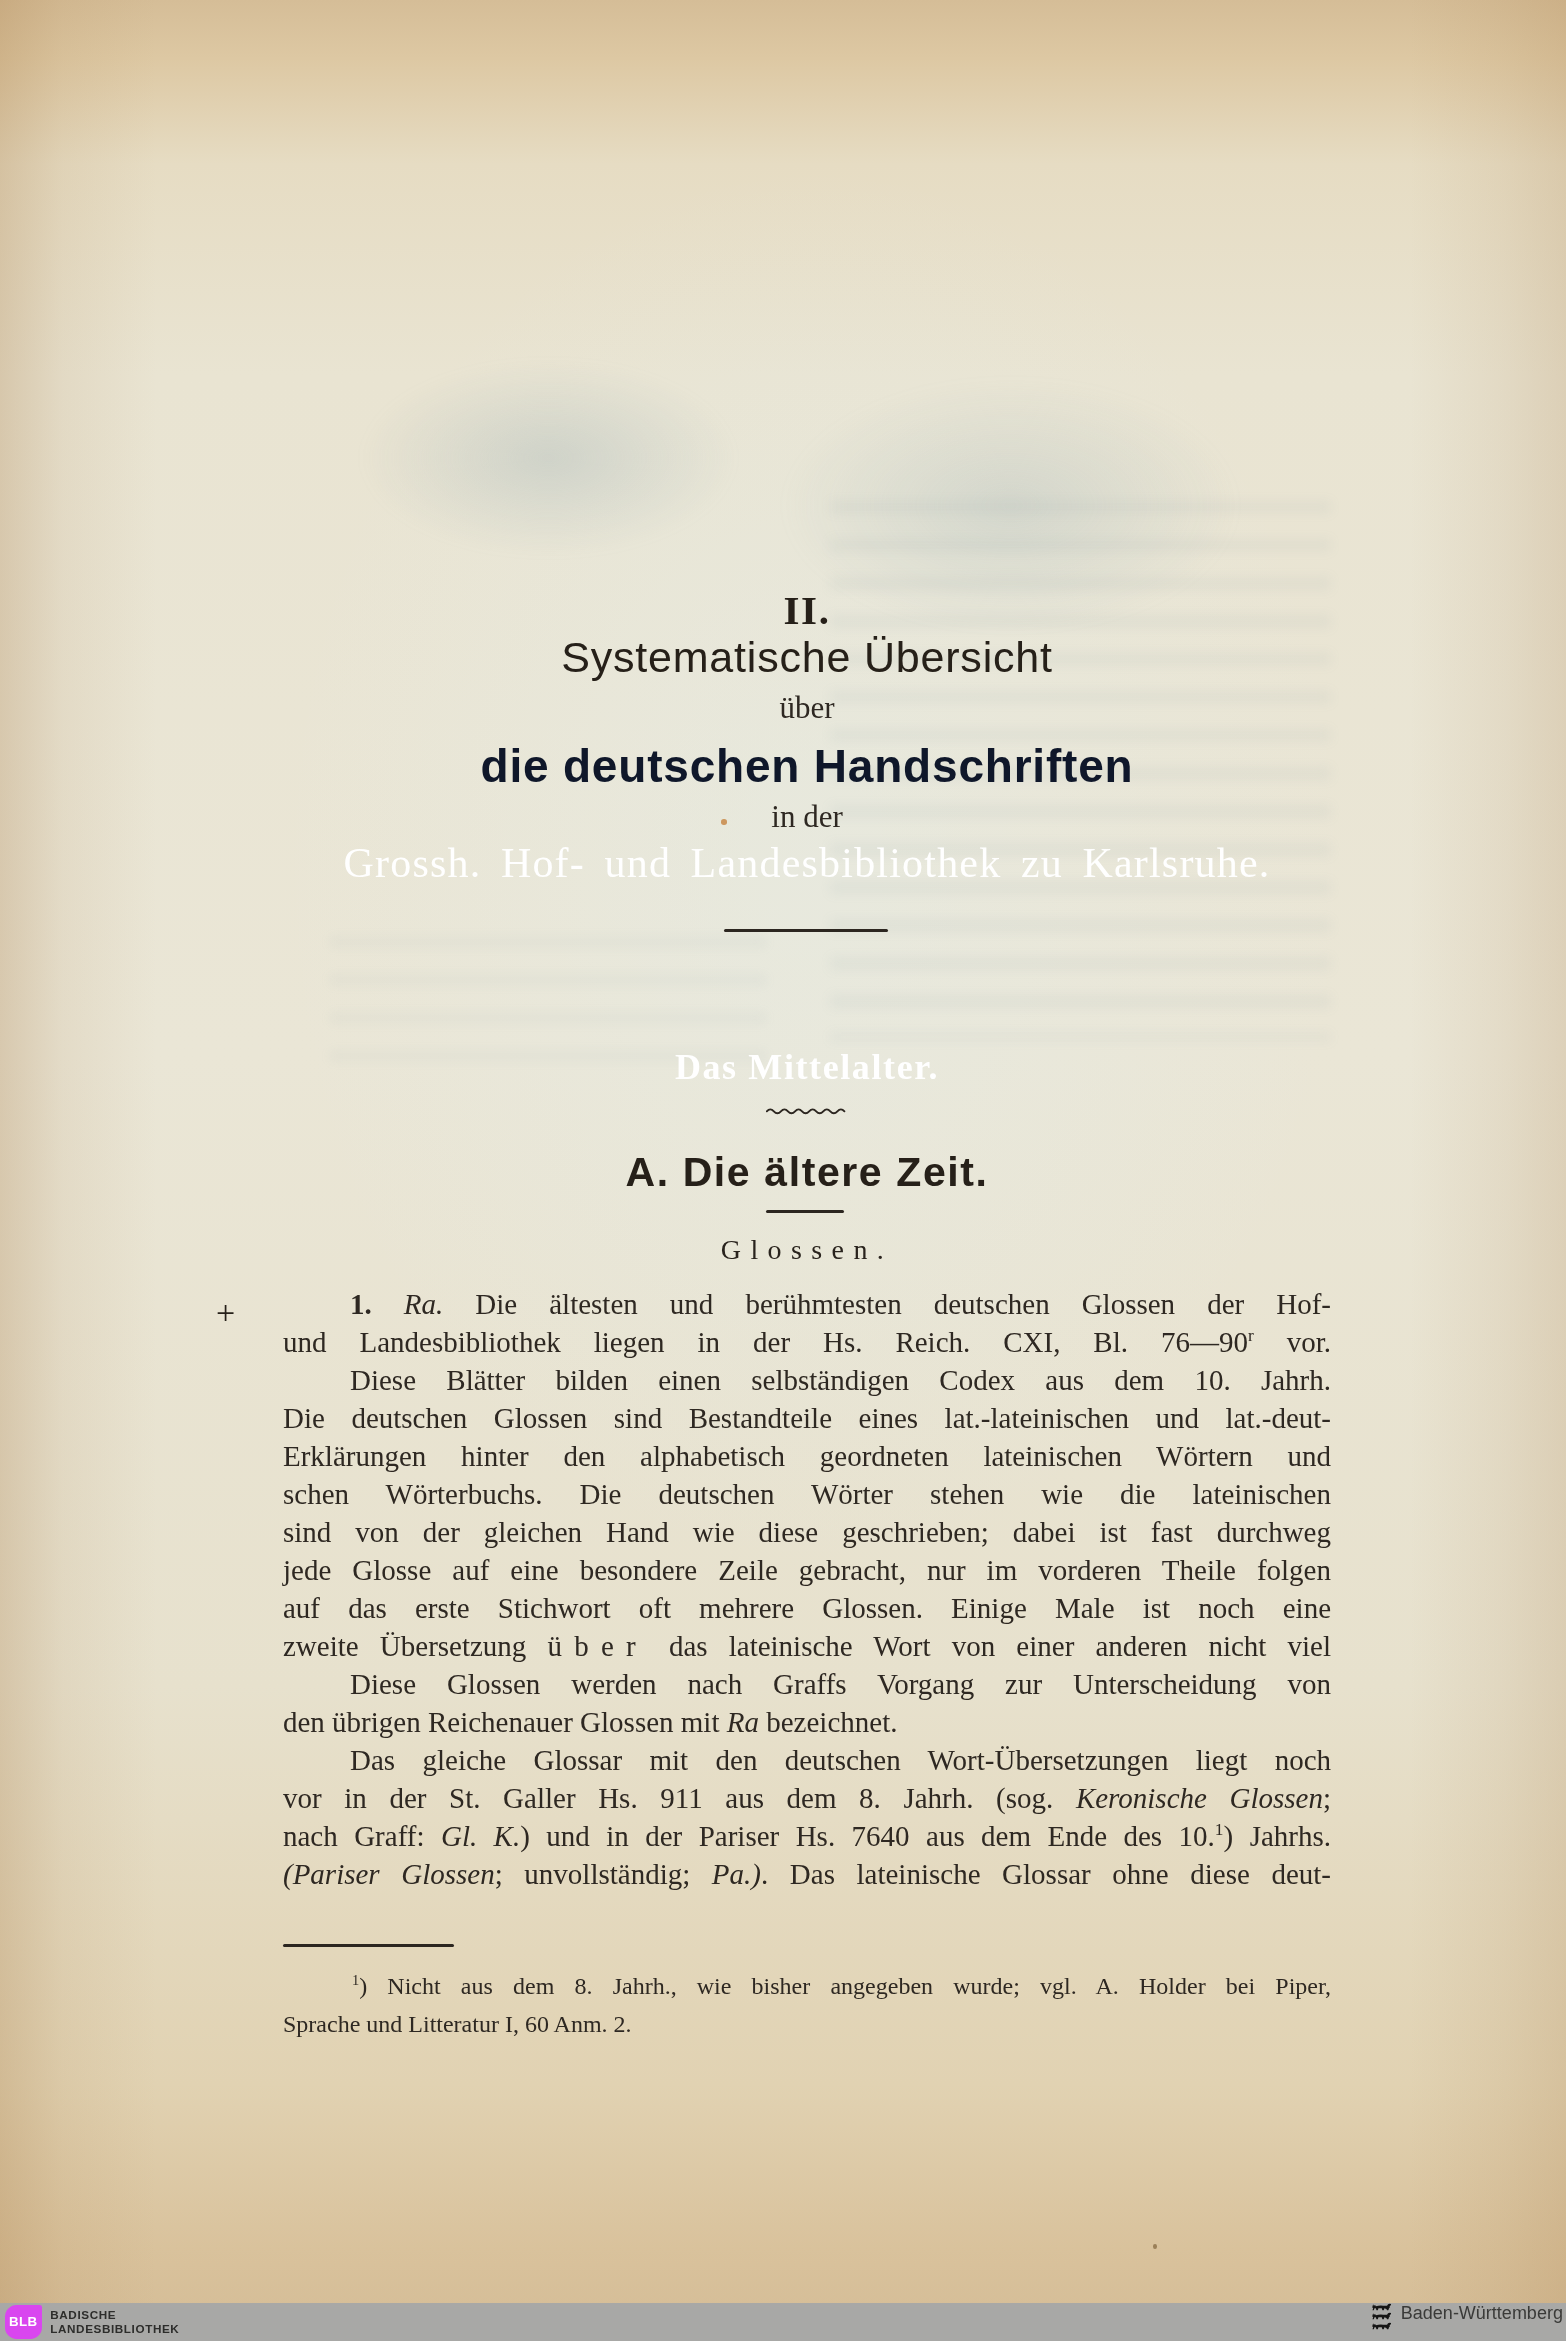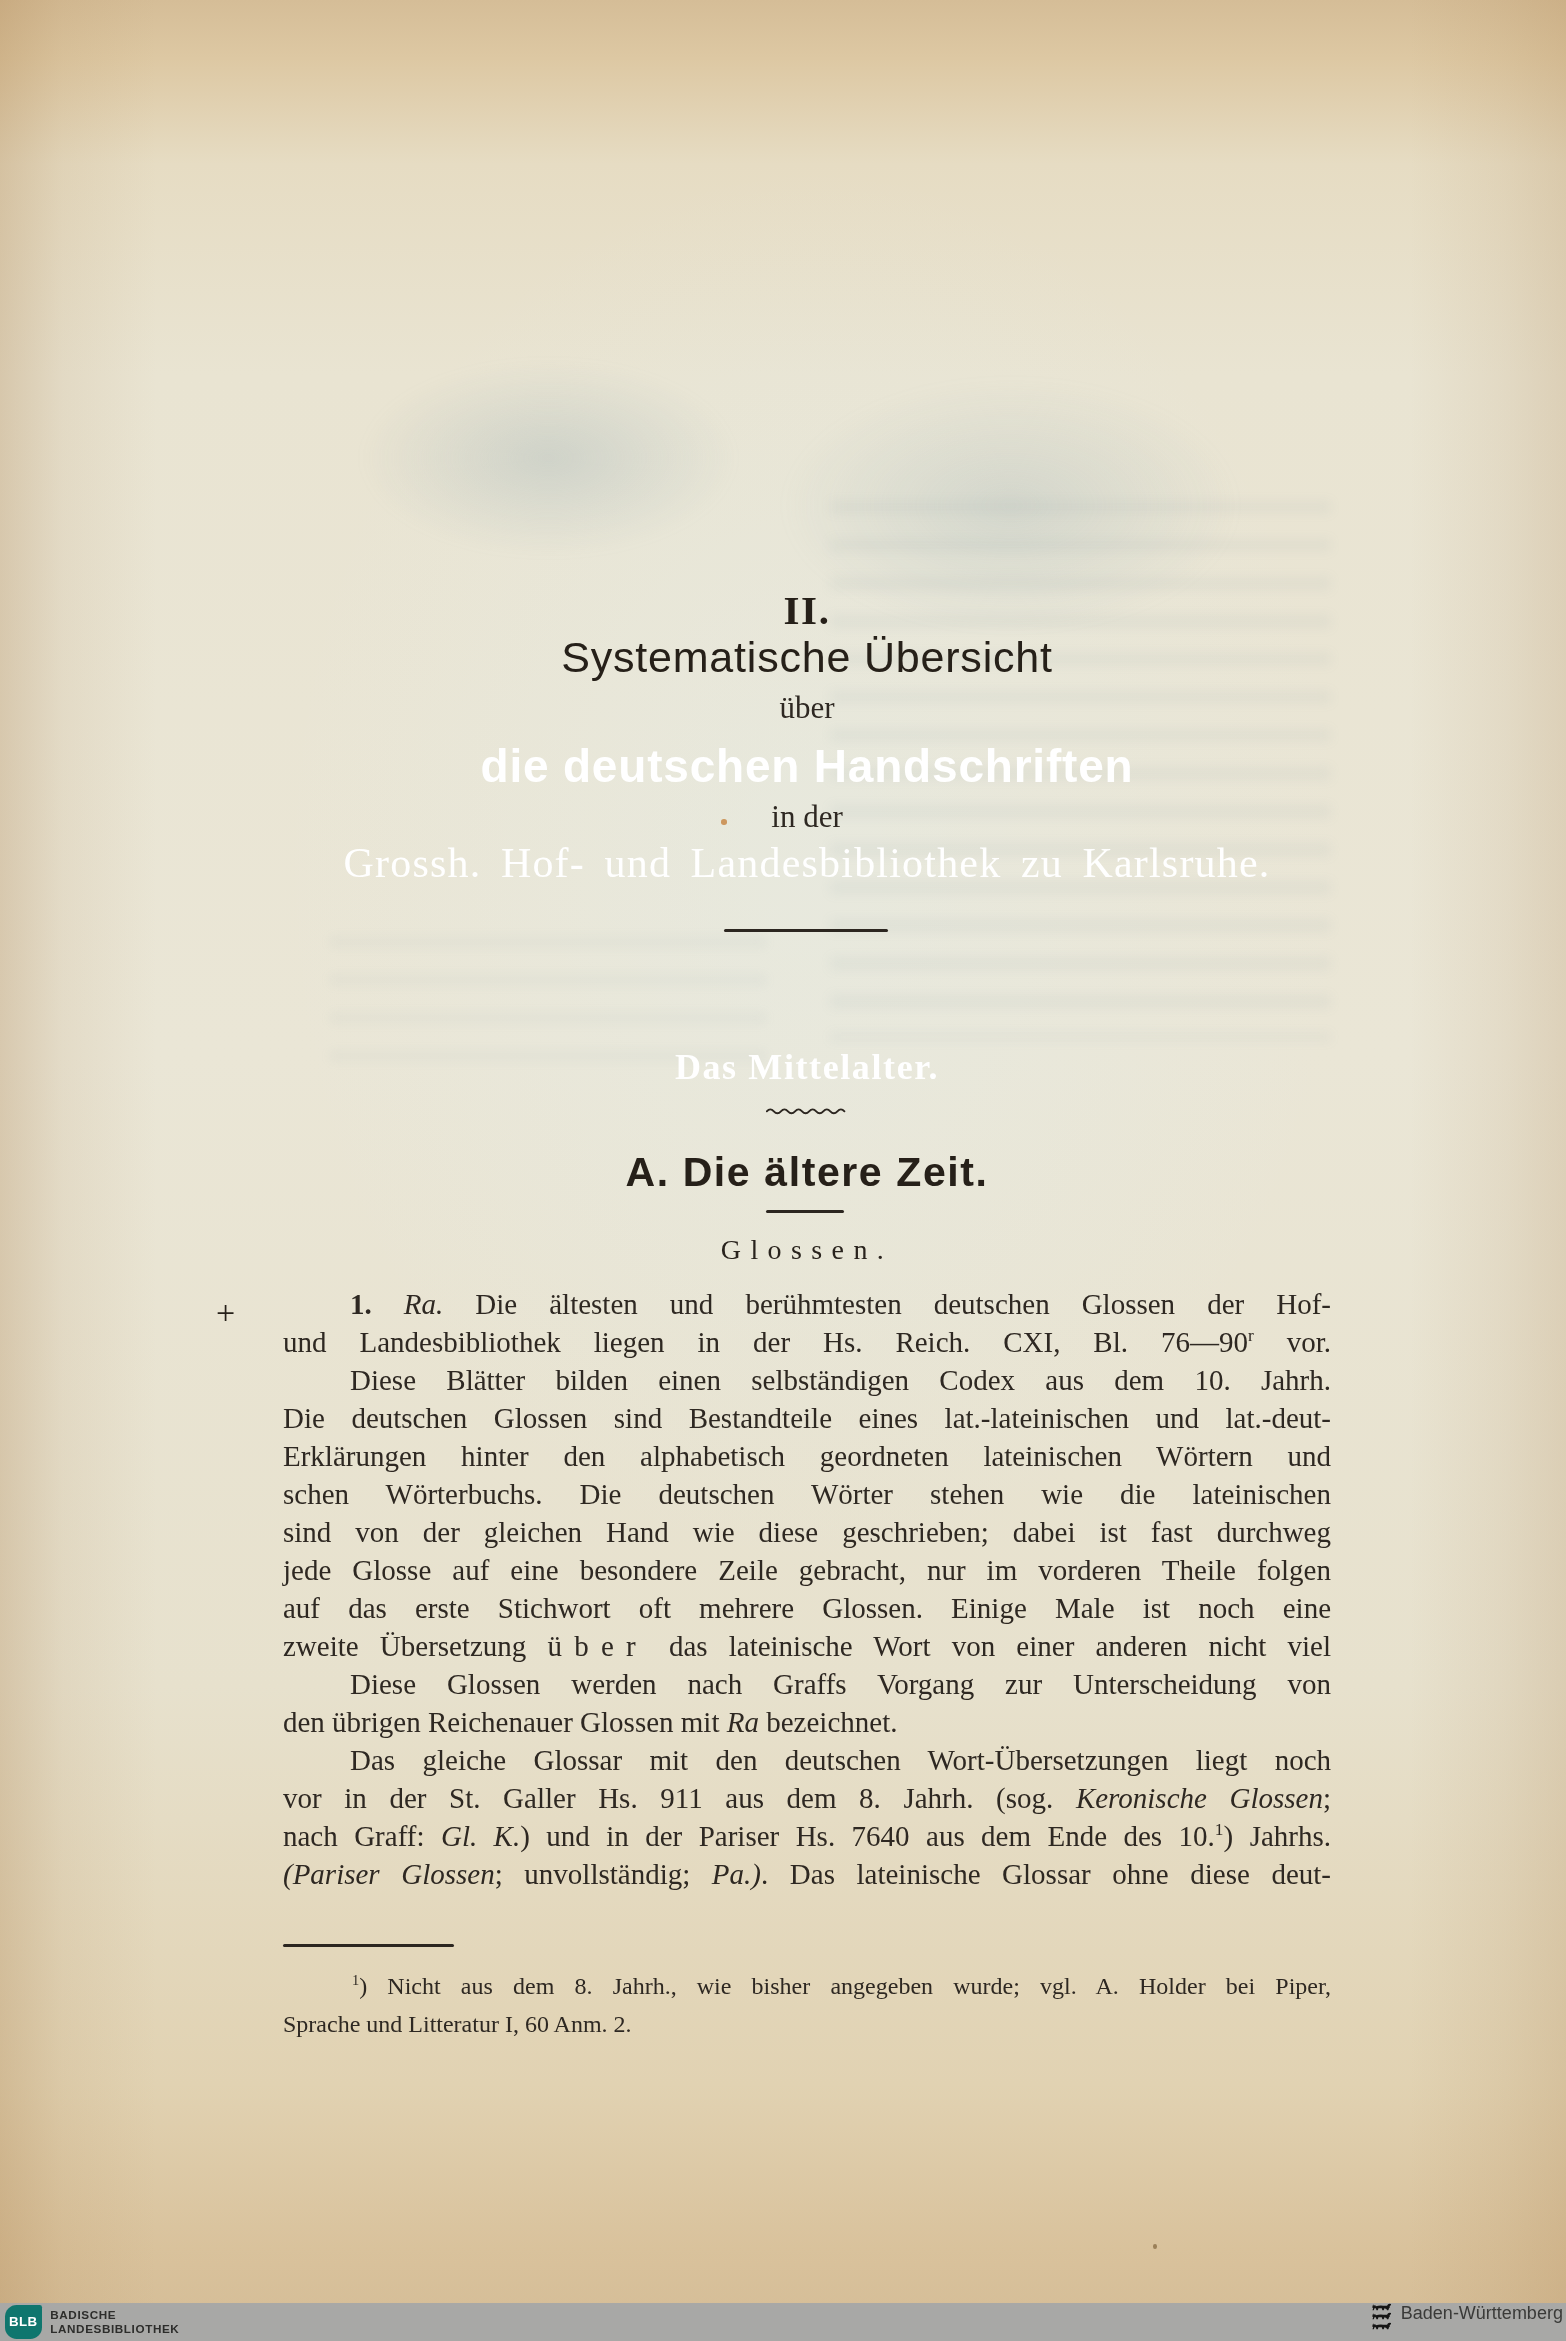--- a/index.html
+++ b/index.html
@@ -34,21 +34,21 @@
     filter:blur(5.5px);}
   .speck{position:absolute;border-radius:50%;}
   .speck1{left:721px;top:819px;width:5.5px;height:5.5px;background:rgba(198,130,62,.8);}
   .speck2{left:1153px;top:2244px;width:3.9px;height:4.7px;background:rgba(122,92,52,.65);}
 
   
   .center{position:absolute;left:283px;width:1048px;text-align:center;}
   .h-numeral{top:586px;font-size:41px;font-weight:bold;letter-spacing:1.6px;color:#262019;}
   .h-line1{top:633px;font-family:"Liberation Sans","DejaVu Sans",sans-serif;font-size:43px;font-weight:normal;letter-spacing:0.8px;color:#262019;}
   .h-conn1{top:690px;font-size:31px;color:#2e2822;}
-  .h-line2{top:739px;font-family:"Liberation Sans","DejaVu Sans",sans-serif;font-size:46px;font-weight:bold;letter-spacing:0.8px;color:#ffffff;}
+  .h-line2{top:739px;font-family:"Liberation Sans","DejaVu Sans",sans-serif;font-size:46px;font-weight:bold;letter-spacing:0.8px;color:#0f172a;}
   .h-conn2{top:799px;font-size:31px;}
   .h-line3{top:839px;font-size:42px;letter-spacing:1.2px;word-spacing:7.8px;color:#ffffff;}
   .h-period{top:1046px;font-size:36px;font-weight:bold;letter-spacing:1.6px;color:#ffffff;}
   .h-sub{top:1149px;font-family:"Liberation Sans","DejaVu Sans",sans-serif;font-size:41px;font-weight:bold;letter-spacing:1.6px;color:#262019;}
   .h-topic{top:1234px;font-size:28px;letter-spacing:9.4px;color:#29231d;}
 
   .rule{position:absolute;background:#2c2620;border-radius:1.6px;}
   .rule-title{left:724px;top:929px;width:164px;height:3.1px;}
   .rule-sub{left:766px;top:1210px;width:78px;height:3.1px;}
   .rule-footnote{left:283px;top:1944px;width:171px;height:3.1px;}
@@ -73,21 +73,21 @@
     position:absolute;left:283px;top:1967px;width:1048px;
     font-size:24px;line-height:38px;text-align:justify;color:#2e2822;
   }
   .fnblock .bline{height:38px;}
   .fnblock .bline.indent{padding-left:69px;}
 
   
   .footer-bar{position:absolute;left:0;right:0;bottom:0;height:39px;background:#a8a8a6;}
   .bar-left{position:absolute;left:4.7px;top:1.6px;display:flex;align-items:center;gap:8.6px;}
   .blb-badge{
-    width:37px;height:34px;background:#0f766e;border-radius:11.7px 2.3px 11.7px 11.7px;
+    width:37px;height:34px;background:#d946ef;border-radius:11.7px 2.3px 11.7px 11.7px;
     display:flex;align-items:center;justify-content:center;
     font-family:"Liberation Sans","DejaVu Sans",sans-serif;font-weight:bold;
     font-size:13.3px;color:#ffffff;letter-spacing:0.4px;
   }
   .lib-name{
     font-family:"Liberation Sans","DejaVu Sans",sans-serif;font-weight:bold;
     font-size:11.7px;line-height:13.3px;color:#2d2d2b;letter-spacing:0.6px;
   }
   .bar-right{position:absolute;right:3.1px;top:0;height:39px;display:flex;align-items:flex-start;gap:7px;}
   .lions{display:flex;flex-direction:column;gap:0.8px;}

